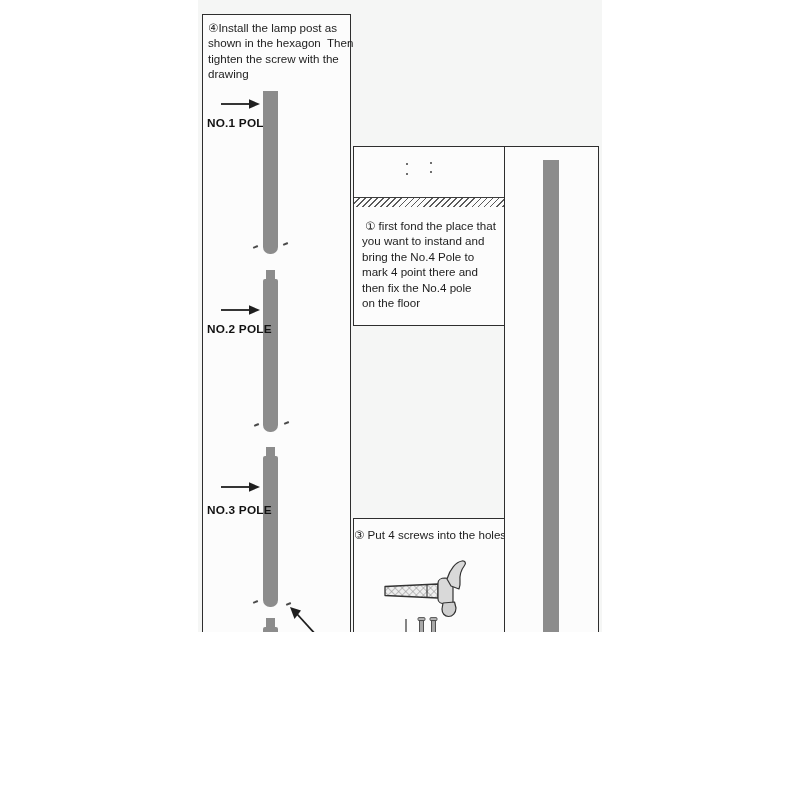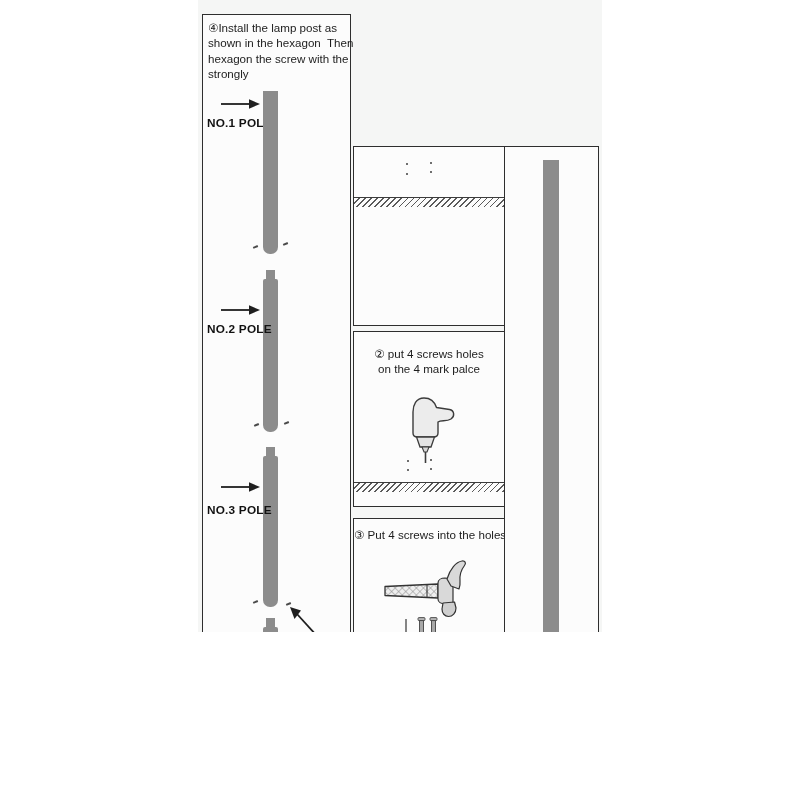--- a/index.html
+++ b/index.html
@@ -27,22 +27,22 @@
 <body>
 
 <div class="canvas">
   <div class="strip"></div>
 
   <div class="panel" style="left:202px;top:14px;width:149px;height:782px;">
 
     <div class="abs" style="left:5px;top:5px;width:142px;">
       <div class="para">④Install the lamp post as</div>
       <div class="para">shown in the hexagon  Then</div>
-      <div class="para">hexagon the screw with the</div>
-      <div class="para">strongly</div>
+      <div class="para">tighten the screw with the</div>
+      <div class="para">drawing</div>
     </div>
 
     <div class="abs" style="left:18px;top:83px;">
       <svg width="40" height="12" viewBox="0 0 40 12">
           <line x1="0" y1="6" x2="29" y2="6" stroke="#1f1f1f" stroke-width="1.8"></line>
           <polygon points="28,1.2 39,6 28,10.8" fill="#1f1f1f"></polygon>
         </svg>
     </div>
     <div class="pole-label" style="left:4px;top:101px;">NO.1 POLE</div>
     <div class="pole" style="left:59.5px;top:76px;width:15px;height:163px;border-radius:0 0 7px 7px;"></div>
@@ -97,41 +97,30 @@
       <div class="plate-dot" style="right:3px;bottom:3px;"></div>
     </div>
   </div>
 
   <div class="panel" style="left:353px;top:146px;width:152px;height:180px;">
     <div class="mark-dot" style="left:52px;top:16px;"></div>
     <div class="mark-dot" style="left:52px;top:26px;"></div>
     <div class="mark-dot" style="left:76px;top:15px;"></div>
     <div class="mark-dot" style="left:76px;top:24px;"></div>
     <div class="hatch" style="left:0;right:0;top:50px;height:9px;"></div>
+    <div class="abs" style="left:8px;top:71px;width:138px;">
+      <div class="para" style="padding-left:3px;">① first fond the place that</div>
+      <div class="para">you want to instand and</div>
+      <div class="para">bring the No.4 Pole to</div>
+      <div class="para">mark 4 point there and</div>
+      <div class="para">then fix the No.4 pole</div>
+      <div class="para">on the floor</div>
+    </div>
   </div>
 
-  <div class="panel" style="left:353px;top:331px;width:152px;height:176px;">
-    <div class="center-text" style="top:14px;">
-      <div class="para">② put 4 screws holes</div>
-      <div class="para">on the 4 mark palce</div>
-    </div>
-    <div class="abs" style="left:49px;top:63px;">
-      <svg width="54" height="68" viewBox="0 0 54 68">
-        <path d="M21,3 C13,3 10,10 10,17 L10,38 C10,40.5 12,42 14.5,42 L30.5,42 C33,42 35,40.5 35,38 L35,27 C38,24.5 43,27 48,24 C52,21.5 51.5,15.5 46.5,14.5 L33.5,12.5 C31.5,6.5 27,3 21,3 Z" fill="#ececec" stroke="#3c3c3c" stroke-width="1.4" stroke-linejoin="round"></path>
-        <path d="M13.5,42 L31.5,42 L28,52 L17,52 Z" fill="#e4e4e4" stroke="#3c3c3c" stroke-width="1.3"></path>
-        <path d="M19,52 L26,52 L24,57 L21,57 Z" fill="#d8d8d8" stroke="#3c3c3c" stroke-width="1.1"></path>
-        <line x1="22.5" y1="57" x2="22.5" y2="68" stroke="#3c3c3c" stroke-width="1.6"></line>
-      </svg>
-    </div>
-    <div class="mark-dot" style="left:53px;top:128px;"></div>
-    <div class="mark-dot" style="left:53px;top:137px;"></div>
-    <div class="mark-dot" style="left:76px;top:127px;"></div>
-    <div class="mark-dot" style="left:76px;top:136px;"></div>
-    <div class="hatch" style="left:0;right:0;top:150px;height:9px;"></div>
-  </div>
 
   <div class="panel" style="left:353px;top:518px;width:152px;height:179px;">
     <div class="center-text" style="top:8px;">
       <div class="para">③ Put 4 screws into the holes</div>
     </div>
     <div class="abs" style="left:27px;top:40px;">
       <svg width="94" height="62" viewBox="0 0 94 62">
         <defs>
           <pattern id="hcross" width="5" height="5" patternUnits="userSpaceOnUse" patternTransform="rotate(45)">
             <rect width="5" height="5" fill="#efefef"></rect>

